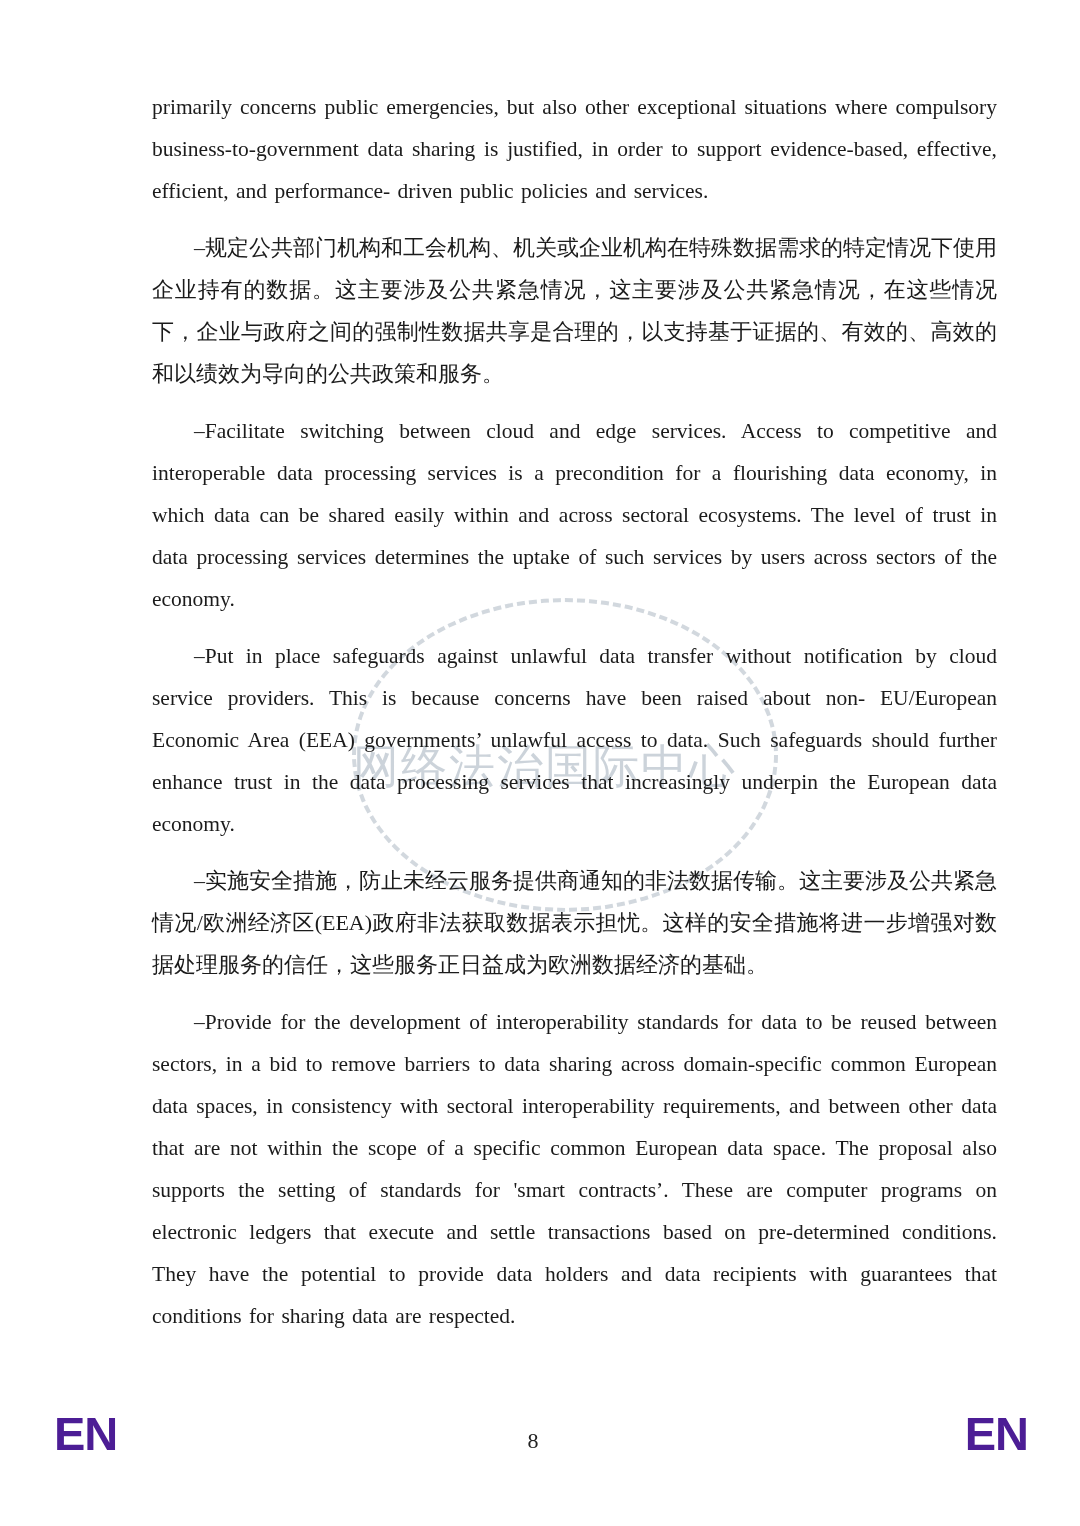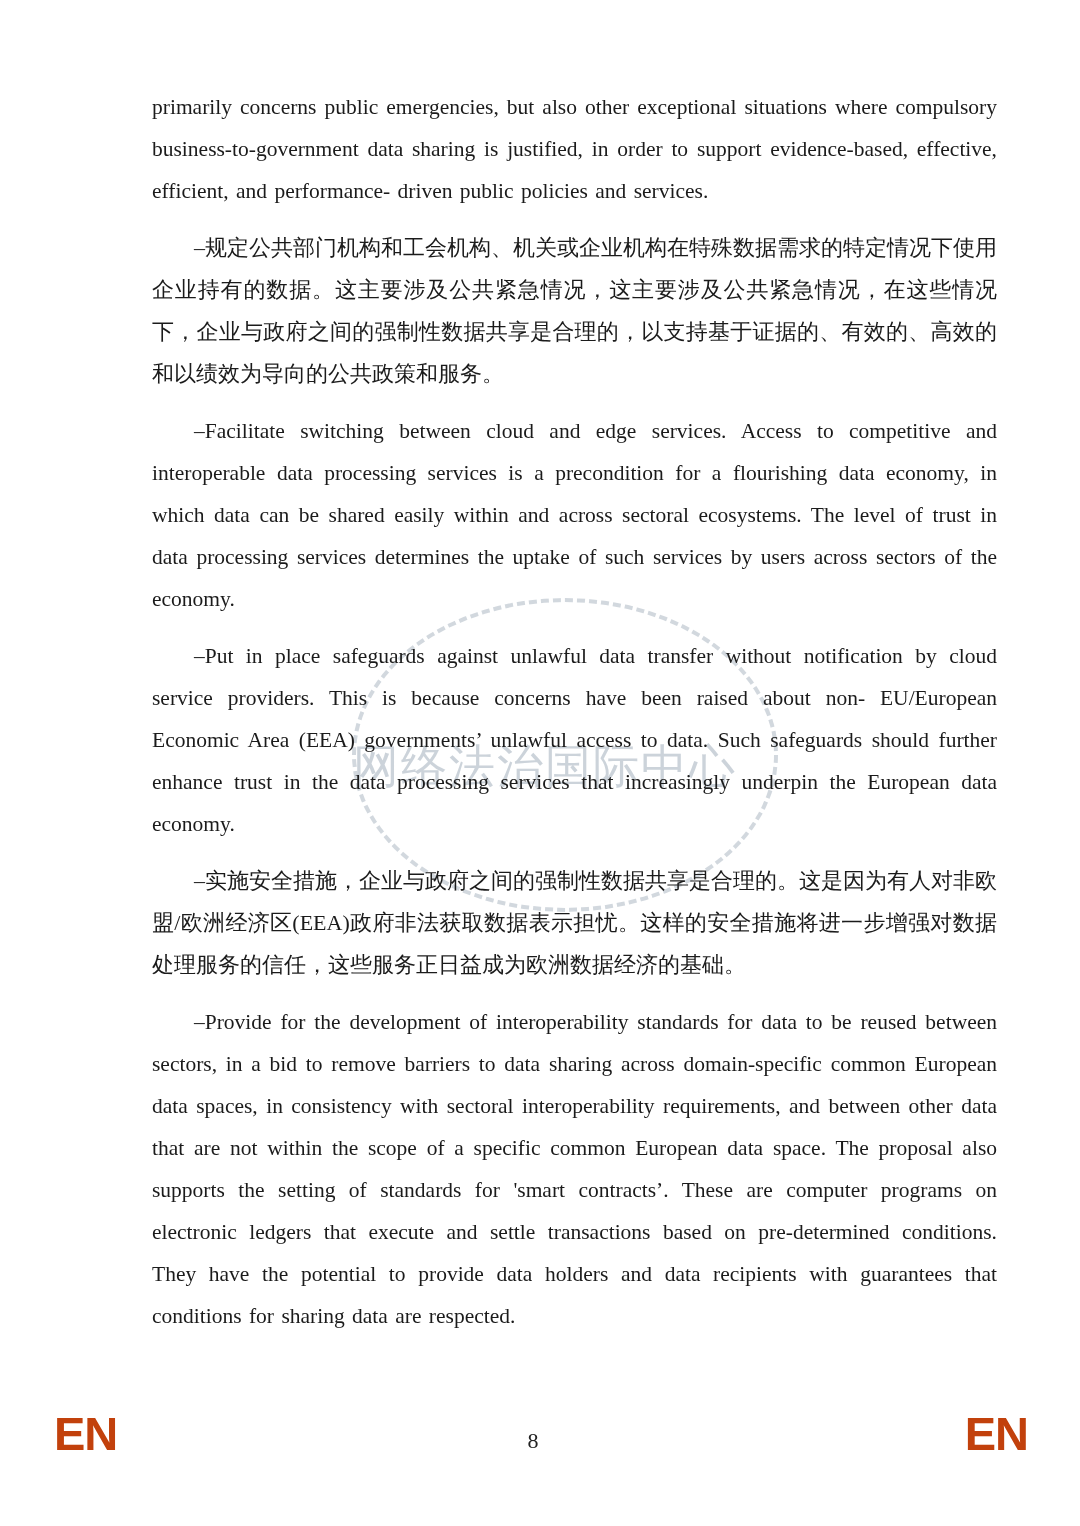--- a/index.html
+++ b/index.html
@@ -69,21 +69,21 @@
     text-indent: 42px;
   }
   
   .footer-en {
     position: absolute;
     top: 1406px;
     font-family: "Liberation Sans", "DejaVu Sans", sans-serif;
     font-weight: 700;
     font-size: 47px;
     letter-spacing: -1px;
-    color: #c2410c;
+    color: #4c1d95;
     z-index: 1;
   }
   .footer-en.left  { left: 54px; }
   .footer-en.right { right: 52px; }
   .page-number {
     position: absolute;
     top: 1428px;
     left: 0;
     width: 1066px;
     text-align: center;
@@ -100,21 +100,21 @@
   <div class="watermark-layer">
     <div class="wm-circle"></div>
     <div class="wm-text">网络法治国际中心</div>
   </div>
 
   <main class="content">
     <p class="para en">primarily concerns public emergencies, but also other exceptional situations where compulsory business-to-government data sharing is justified, in order to support evidence-based, effective, efficient, and performance- driven public policies and services.</p>
     <p class="para zh indent">–规定公共部门机构和工会机构、机关或企业机构在特殊数据需求的特定情况下使用企业持有的数据。这主要涉及公共紧急情况，这主要涉及公共紧急情况，在这些情况下，企业与政府之间的强制性数据共享是合理的，以支持基于证据的、有效的、高效的和以绩效为导向的公共政策和服务。</p>
     <p class="para en indent">–Facilitate switching between cloud and edge services. Access to competitive and interoperable data processing services is a precondition for a flourishing data economy, in which data can be shared easily within and across sectoral ecosystems. The level of trust in data processing services determines the uptake of such services by users across sectors of the economy.</p>
     <p class="para en indent">–Put in place safeguards against unlawful data transfer without notification by cloud service providers. This is because concerns have been raised about non- EU/European Economic Area (EEA) governments’ unlawful access to data. Such safeguards should further enhance trust in the data processing services that increasingly underpin the European data economy.</p>
-    <p class="para zh indent">–实施安全措施，企业与政府之间的强制性数据共享是合理的。这是因为有人对非欧盟/欧洲经济区(EEA)政府非法获取数据表示担忧。这样的安全措施将进一步增强对数据处理服务的信任，这些服务正日益成为欧洲数据经济的基础。</p>
+    <p class="para zh indent">–实施安全措施，防止未经云服务提供商通知的非法数据传输。这主要涉及公共紧急情况/欧洲经济区(EEA)政府非法获取数据表示担忧。这样的安全措施将进一步增强对数据处理服务的信任，这些服务正日益成为欧洲数据经济的基础。</p>
     <p class="para en indent">–Provide for the development of interoperability standards for data to be reused between sectors, in a bid to remove barriers to data sharing across domain-specific common European data spaces, in consistency with sectoral interoperability requirements, and between other data that are not within the scope of a specific common European data space. The proposal also supports the setting of standards for 'smart contracts’. These are computer programs on electronic ledgers that execute and settle transactions based on pre-determined conditions. They have the potential to provide data holders and data recipients with guarantees that conditions for sharing data are respected.</p>
   </main>
 
   <footer>
     <span class="footer-en left">EN</span>
     <span class="page-number">8</span>
     <span class="footer-en right">EN</span>
   </footer>
 
 </div>

